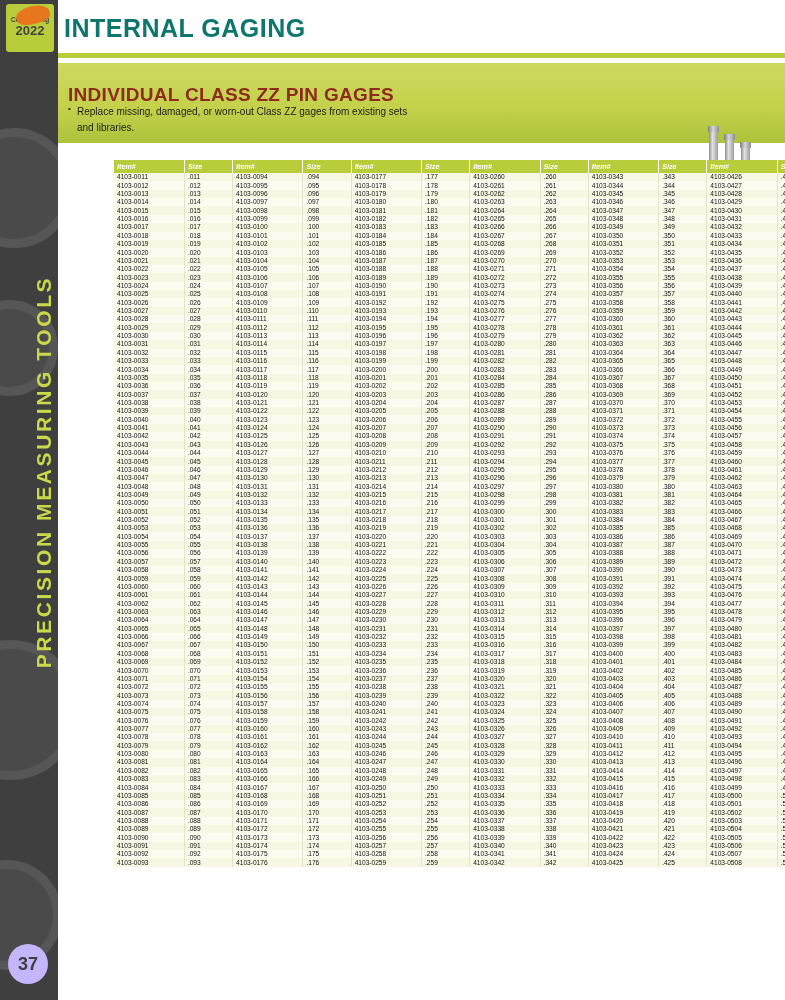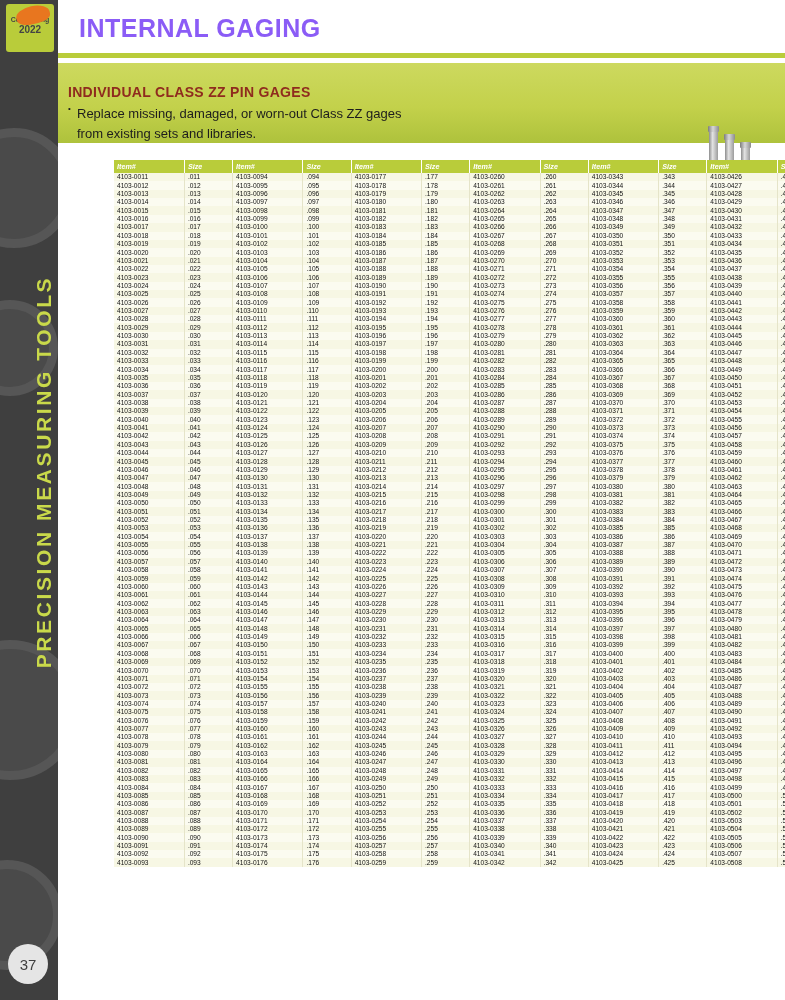--- a/index.html
+++ b/index.html
@@ -50,84 +50,84 @@
     letter-spacing: 2.6px;
     font-weight: bold;
     text-align: center;
     white-space: nowrap;
   }
   .page-num-circle {
     position: absolute;
     left: 8px; bottom: 16px;
     width: 40px; height: 40px;
     border-radius: 50%;
-    background: #e5e5e5;
+    background: #c4b5fd;
     color: #3f3f3f;
-    font-weight: normal;
-    font-size: 15px;
+    font-weight: bold;
+    font-size: 18px;
     display: flex; align-items: center; justify-content: center;
   }
   
   .header {
     position: absolute;
     left: 58px; top: 0;
     width: 727px; height: 58px;
     background: #ffffff;
     border-bottom: 5px solid #b9cc3a;
   }
   .header-title {
     position: absolute;
-    left: 21px; top: 14px;
+    left: 6px; top: 14px;
     font-size: 25px;
     font-weight: bold;
     letter-spacing: 0.5px;
-    color: #8b5cf6;
+    color: #0f766e;
   }
   .badge {
     position: absolute;
     left: 6px; top: 4px;
     width: 48px; height: 48px;
     background: #b9cc3a;
     color: #444;
     font-size: 7px;
     font-weight: bold;
     line-height: 1.1;
     text-align: center;
     padding-top: 12px;
     border-radius: 3px;
   }
-  .badge .b2 { font-size: 10px; display: block; }
+  .badge .b2 { font-size: 13px; display: block; }
   .badge-swoosh {
     position: absolute;
     left: 10px; top: 2px;
     width: 34px; height: 18px;
     background: #e8761f;
     border-radius: 50% 50% 40% 40%;
     transform: rotate(-12deg);
   }
   
   .section-bar {
     position: absolute;
     left: 58px; top: 63px;
     width: 727px; height: 80px;
     background: linear-gradient(180deg, #cdd95f 0%, #c3d14b 55%, #aec23c 100%);
   }
   .section-title {
     position: absolute;
     left: 68px; top: 84px;
-    font-size: 14px;
+    font-size: 19px;
     font-weight: bold;
     color: #8f2b1e;
     letter-spacing: 0.3px;
   }
   .bullets {
     position: absolute;
     left: 68px; top: 104px;
     width: 560px;
-    font-size: 13px;
+    font-size: 10px;
     color: #1d1d1d;
     line-height: 1.55;
   }
   .bullets .col {
     display: inline-block;
     vertical-align: top;
   }
   .bullets .colA { width: 345px; }
   .bullets .colB { width: 205px; }
   .bullets li { list-style: none; position: relative; padding-left: 9px; }

